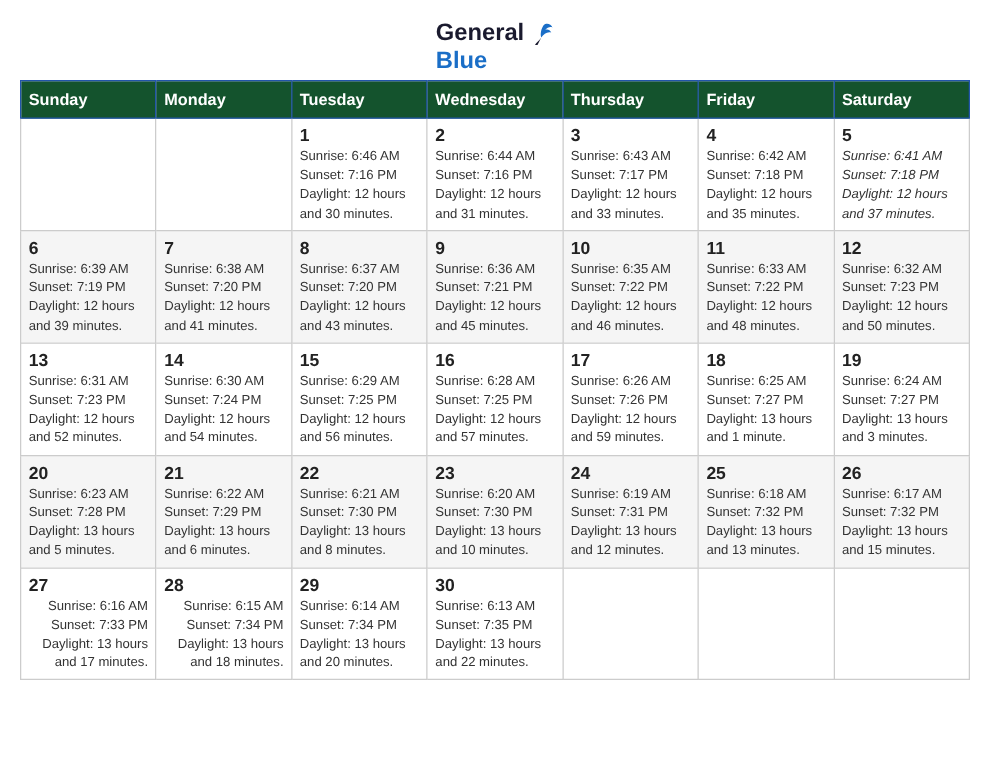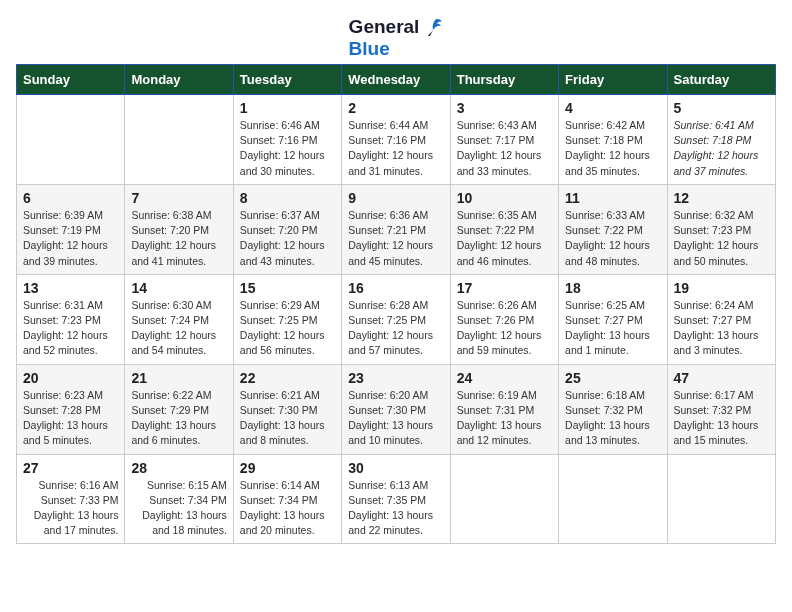--- a/index.html
+++ b/index.html
@@ -282,21 +282,21 @@
 Sunset: 7:31 PM
 Daylight: 13 hours and 12 minutes.</div>
         </td>
         <td>
           <span class="day-number">25</span>
           <div class="day-info" style="white-space: pre-line;">Sunrise: 6:18 AM
 Sunset: 7:32 PM
 Daylight: 13 hours and 13 minutes.</div>
         </td>
         <td>
-          <span class="day-number">47</span>
+          <span class="day-number">26</span>
           <div class="day-info" style="white-space: pre-line;">Sunrise: 6:17 AM
 Sunset: 7:32 PM
 Daylight: 13 hours and 15 minutes.</div>
         </td>
       </tr>
       <tr>
         <td>
           <span class="day-number">27</span>
           <div class="day-info" style="white-space: pre-line; text-align: right;">Sunrise: 6:16 AM
 Sunset: 7:33 PM

